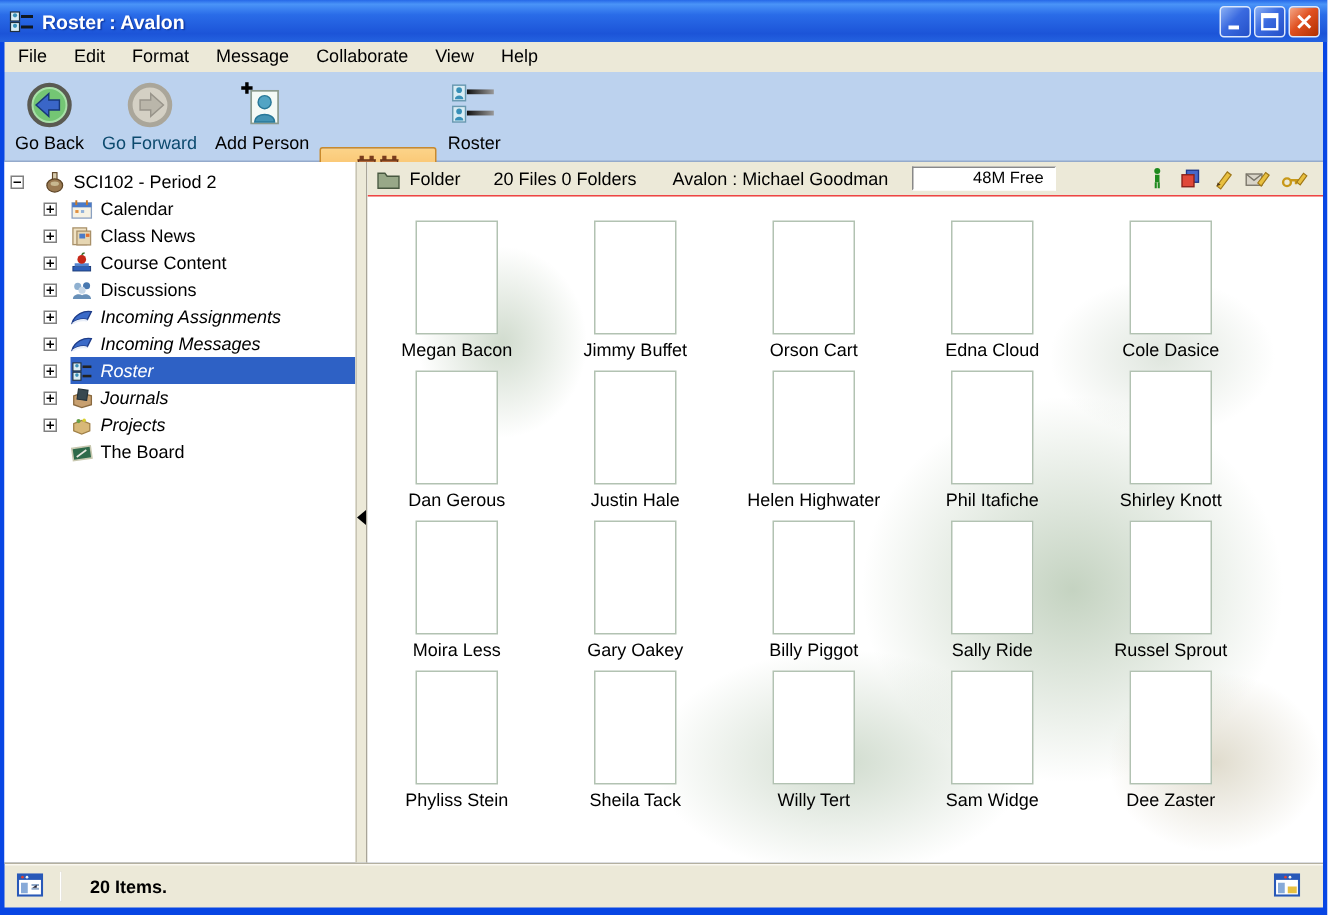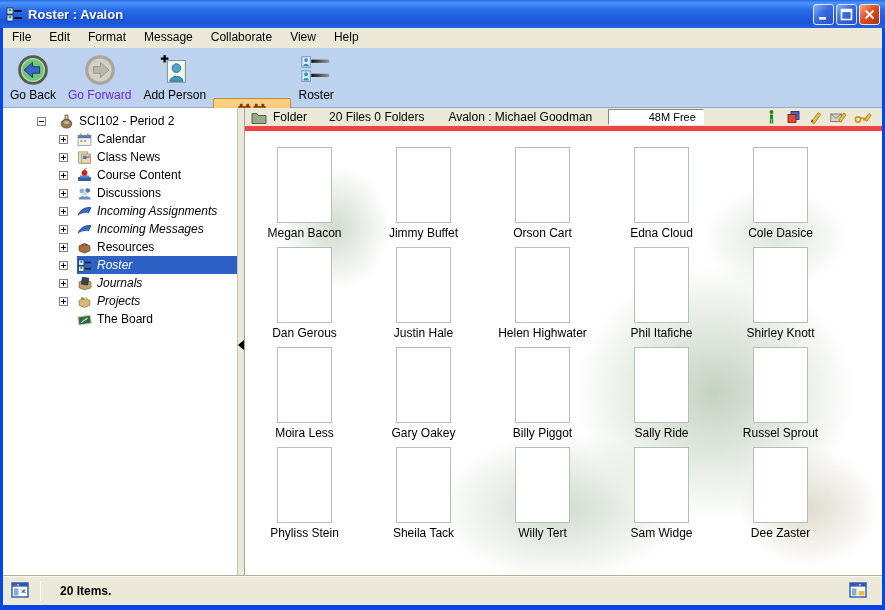--- a/index.html
+++ b/index.html
@@ -22,50 +22,50 @@
   .menubar { height:20px; background:#ECE9D8; display:flex; }
   .menu-item { padding:2px 9px; cursor:default; }
 
   
   .toolbar { height:60px; background:#BCD2EE; border-bottom:1px solid #94AACB;
     display:flex; align-items:flex-start; padding:2px 0 0 2px; }
   .tbtn { display:flex; flex-direction:column; align-items:center; justify-content:flex-end;
     height:55px; padding:2px 4px 2px 4px; margin-right:2px; border:1px solid transparent; border-radius:2px; }
   .tbtn .tlbl { font-size:12px; line-height:14px; white-space:nowrap; }
   .tbtn.selected { background:linear-gradient(180deg,#FCD489 0%,#F9B85C 45%,#F7A62F 100%); border-color:#C98A2C;margin-top:48px; }
-  .tbtn.disabled .tlbl { color:#6d28d9; }
+  .tbtn.disabled .tlbl { color:#0c4a6e; }
   .tbtn svg { display:block; margin-bottom:1px; }
 
   
   .content { display:flex; height:467px; background:#fff; }
   .tree-panel { width:234px; background:#fff; padding-top:4px; overflow:hidden; }
   .splitter { width:8px; background:#ECE9D8; border-left:1px solid #C8C4B4; border-right:1px solid #A8A498; position:relative; }
   .collapse-arrow { position:absolute; top:232px; left:0; width:0; height:0;
     border-top:5px solid transparent; border-bottom:5px solid transparent; border-right:6px solid #000; }
 
   
-  .trow { height:18px; display:flex; align-items:center;padding-left:30px; }
+  .trow { height:18px; display:flex; align-items:center; }
   .ebox { width:9px; height:9px; min-width:9px; border:1px solid #808080; background:#fff; position:relative; }
   .ebox::before { content:''; position:absolute; left:1px; right:1px; top:3px; height:1px; background:#000; }
   .ebox.plus::after { content:''; position:absolute; top:1px; bottom:1px; left:3px; width:1px; background:#000; }
   .ebox.hiddenbox { visibility:hidden; }
   .trow.root .ebox { margin-left:4px; }
   .trow.child .ebox { margin-left:26px; }
   .row-body { display:flex; align-items:center; height:18px; flex:1; }
   .trow.root .row-body { margin-left:13px; }
   .trow.child .row-body { margin-left:9px; }
   .ticon { width:15px; height:15px; margin-right:5px; flex:none; }
   .tlabel { white-space:nowrap; }
   .trow.it .tlabel { font-style:italic; }
   .trow.selected .row-body { background:#2E61C5; }
   .trow.selected .tlabel { color:#fff; }
 
   
   .main-panel { flex:1; background:#fff; position:relative; overflow:hidden; }
-  .infobar { height:23px; background:#ECE9D8; border-bottom:5px solid #ef4444;
+  .infobar { height:23px; background:#ECE9D8; border-bottom:1px solid #ef4444;
     display:flex; align-items:center; position:relative; z-index:3; font-size:12px; }
   .folder-ic { margin-left:6px; }
   .ib-folder { margin-left:6px; }
   .ib-files { margin-left:22px; }
   .ib-owner { margin-left:24px;text-align:right; }
   .freebox { margin-left:16px; width:96px; height:16px; background:#fff;
     border:1px solid; border-color:#888 #FFF #FFF #888; font-size:11px; line-height:14px; text-align:center;padding-left:32px; }
   .ib-icons { margin-left:auto; margin-right:10px; display:flex; align-items:center; gap:7px; }
 
   .watermark { position:absolute; inset:0; z-index:0; pointer-events:none; }
@@ -292,31 +292,20 @@
         <span class="ebox plus"></span>
         <span class="row-body">
           <svg class="ticon" viewBox="0 0 14 14">
             <path d="M1 10.5 C2.5 5.5 8.5 2.5 13 3.5 L10.5 8.5 C7.5 7.5 3.5 8.8 1 10.5 Z" fill="#3A6AC8" stroke="#1E3C88" stroke-width="0.8"></path>
             <path d="M1 10.5 C3.5 8.8 7.5 7.5 10.5 8.5 L10 9.8 C7 9 4 10 1.8 11.3 Z" fill="#E8EEF8"></path>
           </svg>
           <span class="tlabel">Incoming Messages</span>
         </span>
       </div>
 
-      <div class="trow child">
-        <span class="ebox plus"></span>
-        <span class="row-body">
-          <svg class="ticon" viewBox="0 0 14 14">
-            <path d="M2 5.5 L7 3.3 L12 5.5 L12 10 L7 12.2 L2 10 Z" fill="#A87040" stroke="#6A4420" stroke-width="0.8"></path>
-            <circle cx="5.5" cy="4.6" r="1.1" fill="#C83020"></circle>
-            <circle cx="8.6" cy="4.6" r="1.1" fill="#3858B0"></circle>
-          </svg>
-          <span class="tlabel">Resources</span>
-        </span>
-      </div>
 
       <div class="trow child it selected">
         <span class="ebox plus"></span>
         <span class="row-body">
           <svg class="ticon" viewBox="0 0 14 14">
             <rect x="1.5" y="1.8" width="5" height="5" fill="#D8ECF4" stroke="#203040" stroke-width="0.7"></rect>
             <circle cx="4" cy="3.6" r="1.1" fill="#3890B8"></circle>
             <rect x="7.5" y="3.4" width="5.5" height="1.6" fill="#222"></rect>
             <rect x="1.5" y="7.6" width="5" height="5" fill="#D8ECF4" stroke="#203040" stroke-width="0.7"></rect>
             <circle cx="4" cy="9.4" r="1.1" fill="#3890B8"></circle>

